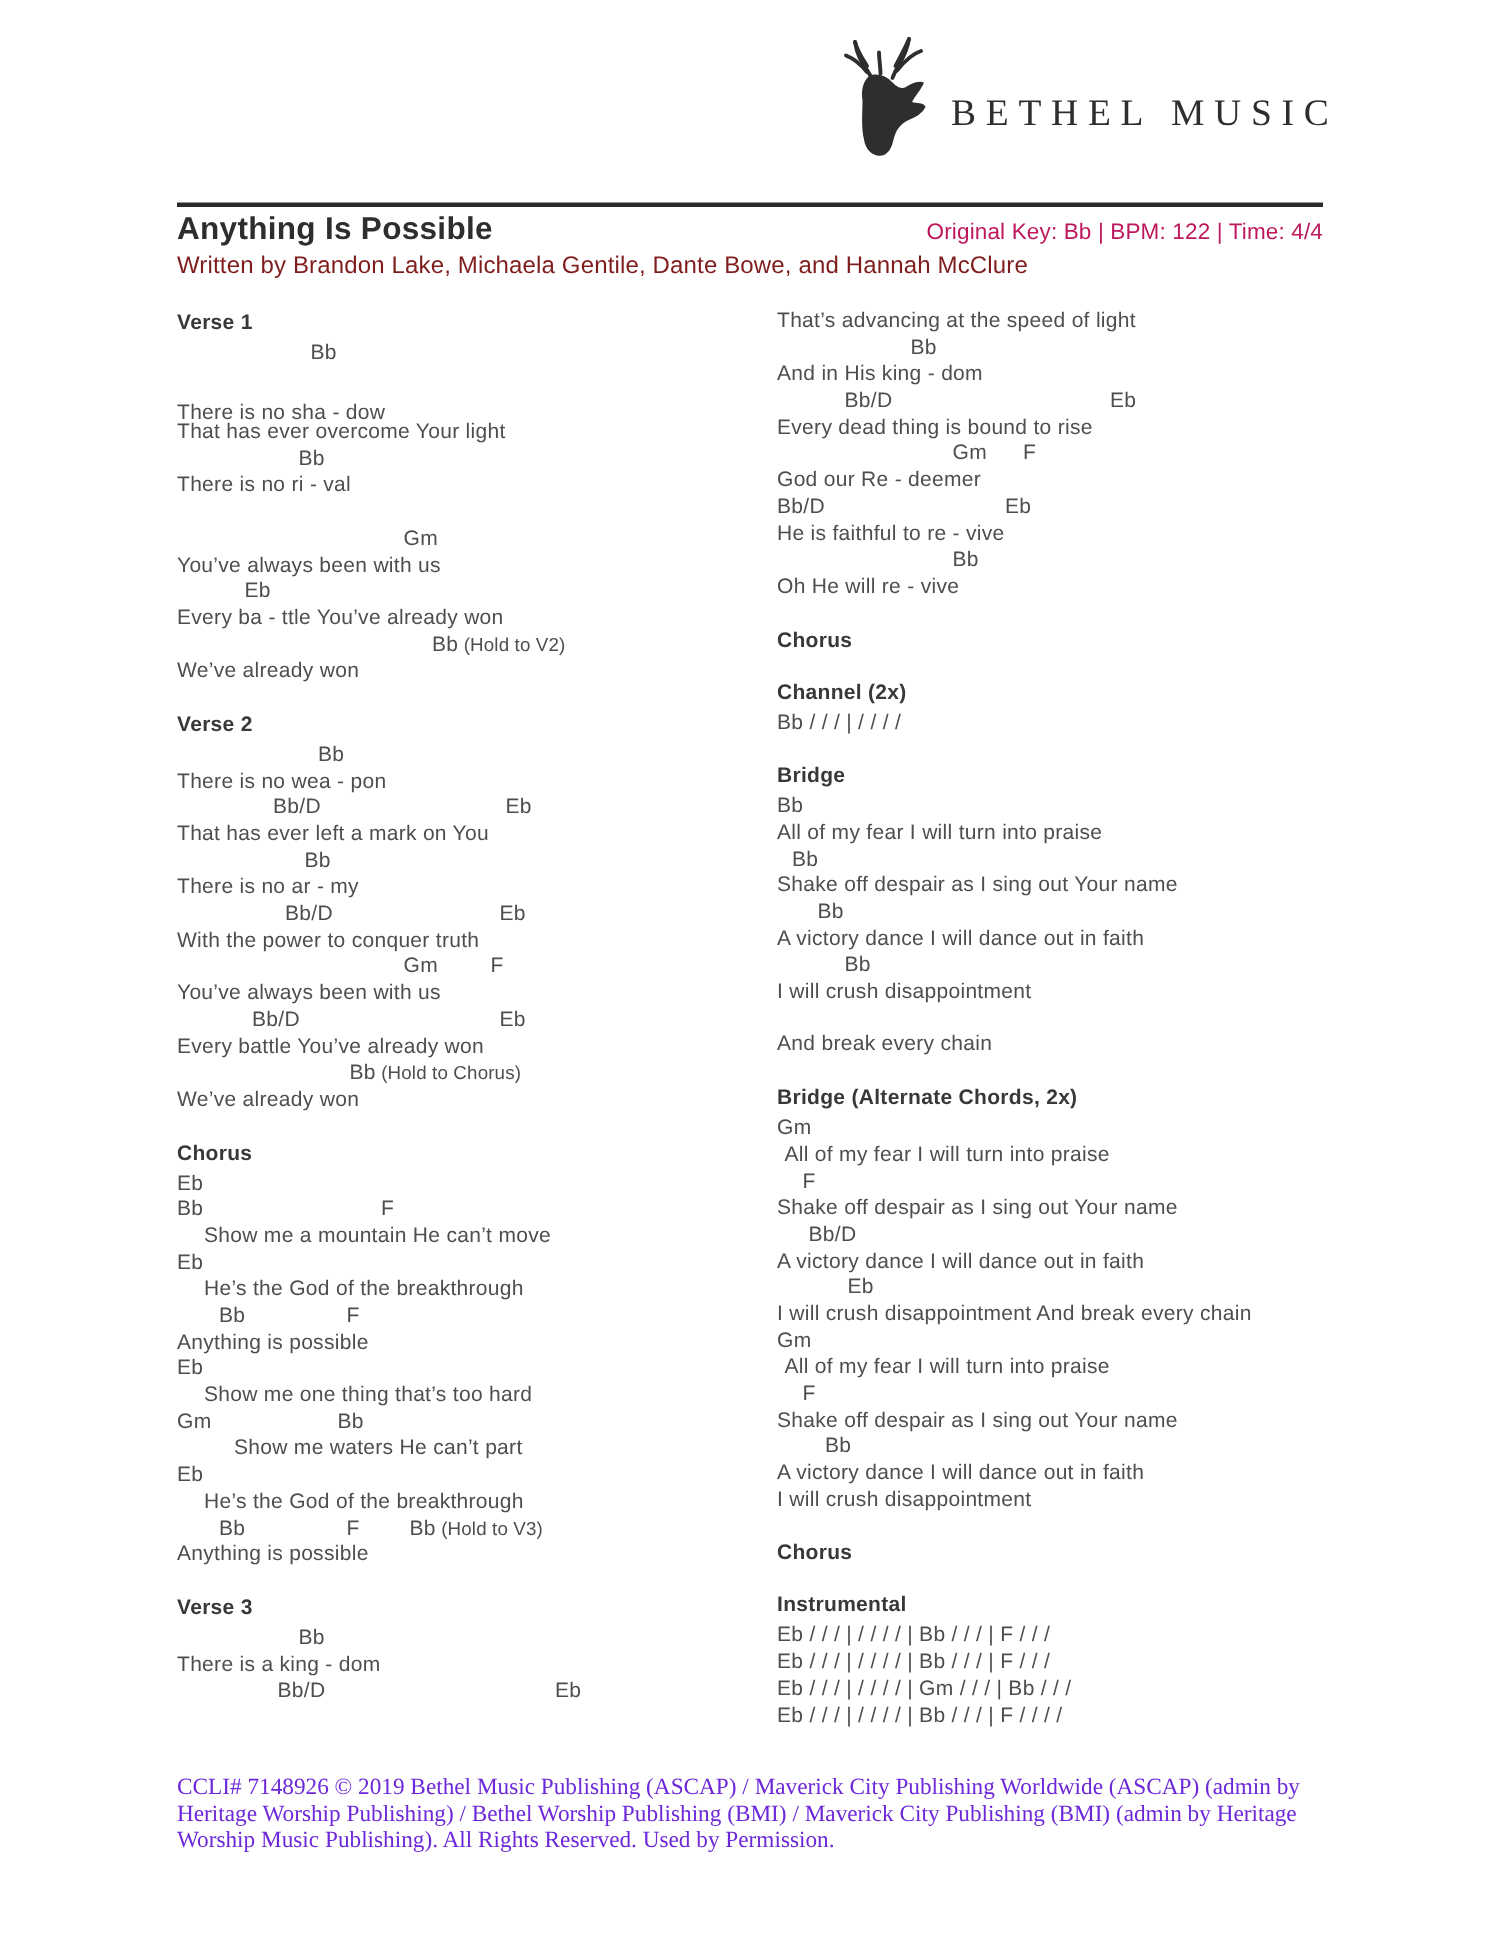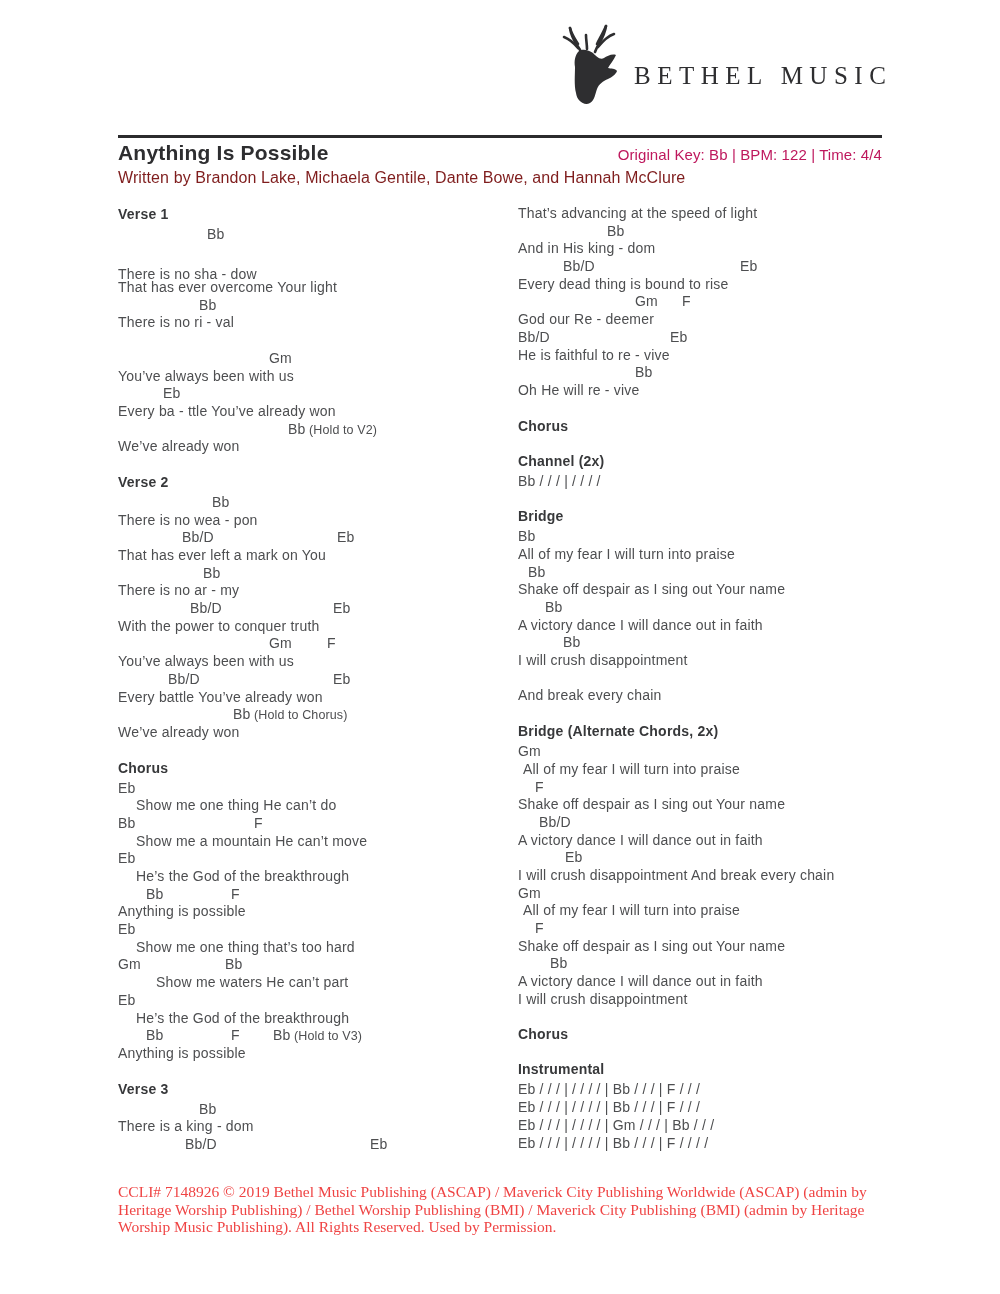--- a/index.html
+++ b/index.html
@@ -42,21 +42,21 @@
   .line .tok {
     position: absolute; top: 0; white-space: pre;
     font-size: 14px; line-height: 17.7px; letter-spacing: 0.2px; color: #4d4e50;
   }
   .line .tok .note { font-size: 12.5px; letter-spacing: 0.1px; }
 
   
   .footer {
     position: absolute; left: 118px; top: 1183px; width: 778px;
     font-family: "Liberation Serif", "DejaVu Serif", serif;
-    font-size: 15.5px; line-height: 17.6px; color: #ef4444;
+    font-size: 15.5px; line-height: 17.6px; color: #6d28d9;
   }
 </style>
 </head>
 <body>
 
 <div class="page">
 
   <div class="logo">
     <svg viewBox="0 0 60 86" aria-hidden="true">
       <g stroke="#2e2e30" stroke-width="2.6" fill="none" stroke-linecap="round">
@@ -180,23 +180,20 @@
           </div>
           <div class="line lyric">
             <span class="tok" style="left: 0px;">We’ve already won</span>
           </div>
         </div>
         <div class="section">
           <div class="sec-heading">Chorus</div>
           <div class="line chord">
             <span class="tok" style="left: 0px;">Eb</span>
           </div>
-          <div class="line lyric">
-            <span class="tok" style="left: 18px;">Show me one thing He can’t do</span>
-          </div>
           <div class="line chord">
             <span class="tok" style="left: 0px;">Bb</span>
             <span class="tok" style="left: 136px;">F</span>
           </div>
           <div class="line lyric">
             <span class="tok" style="left: 18px;">Show me a mountain He can’t move</span>
           </div>
           <div class="line chord">
             <span class="tok" style="left: 0px;">Eb</span>
           </div>

